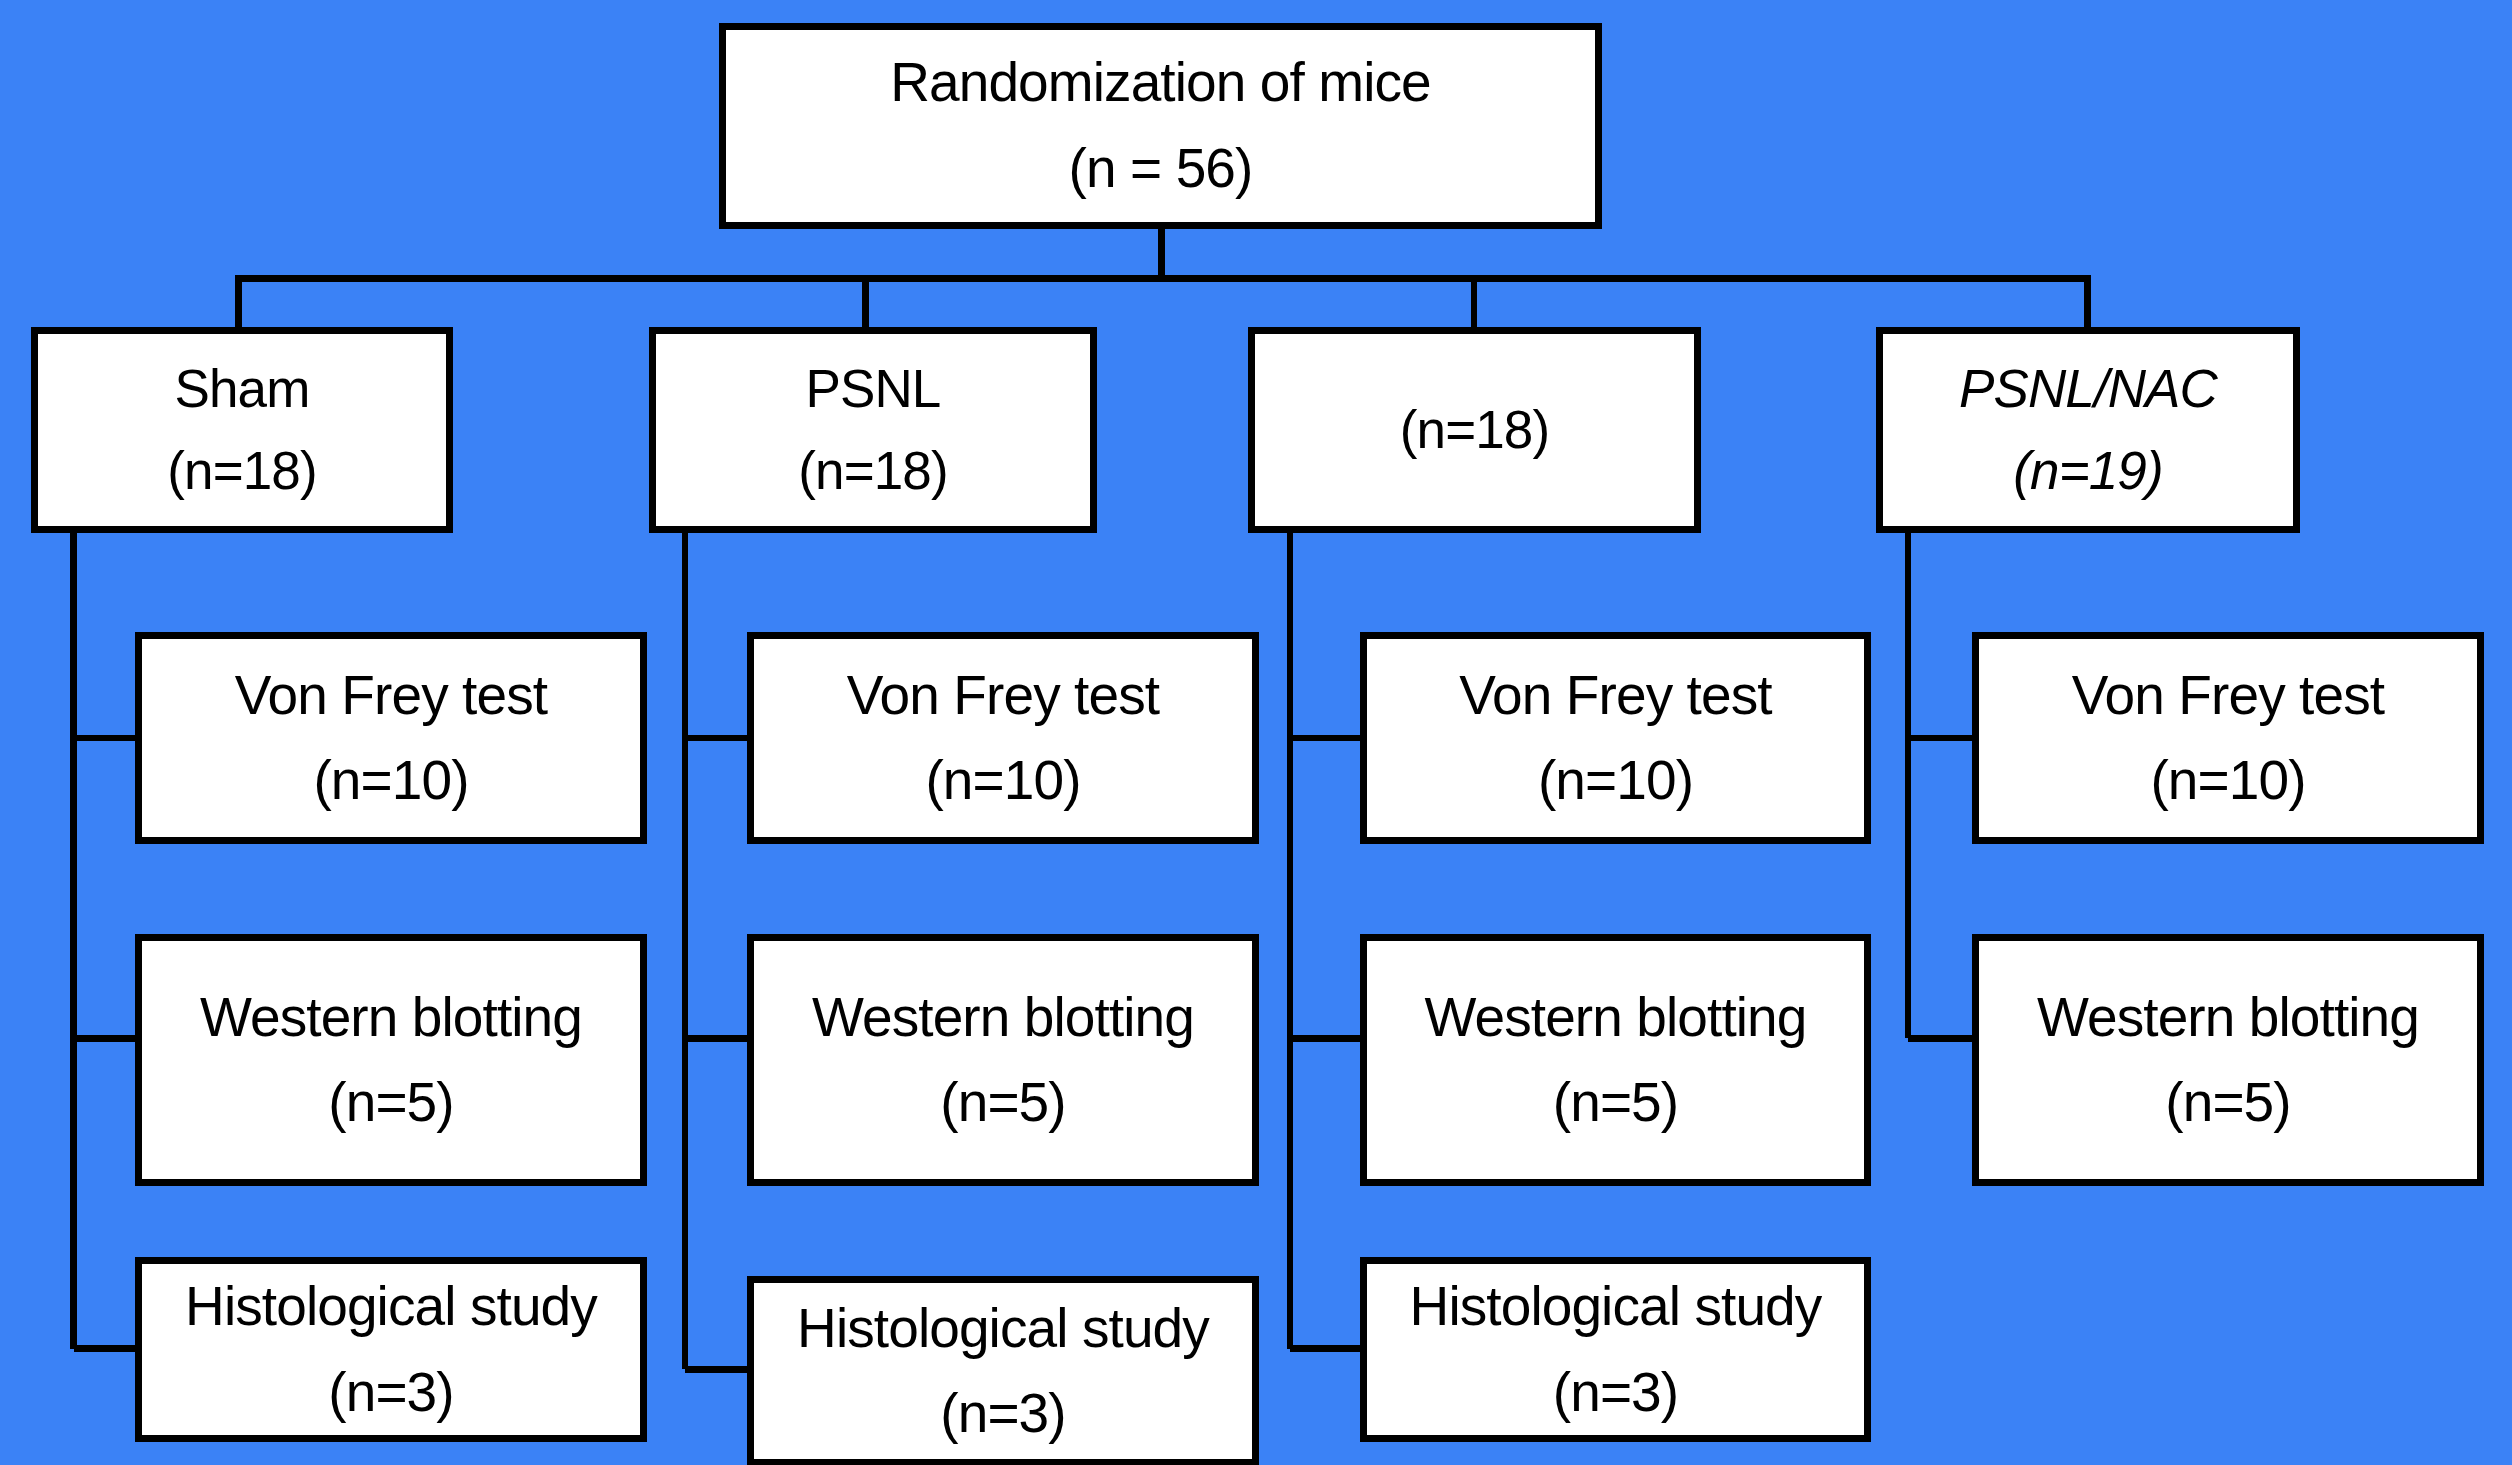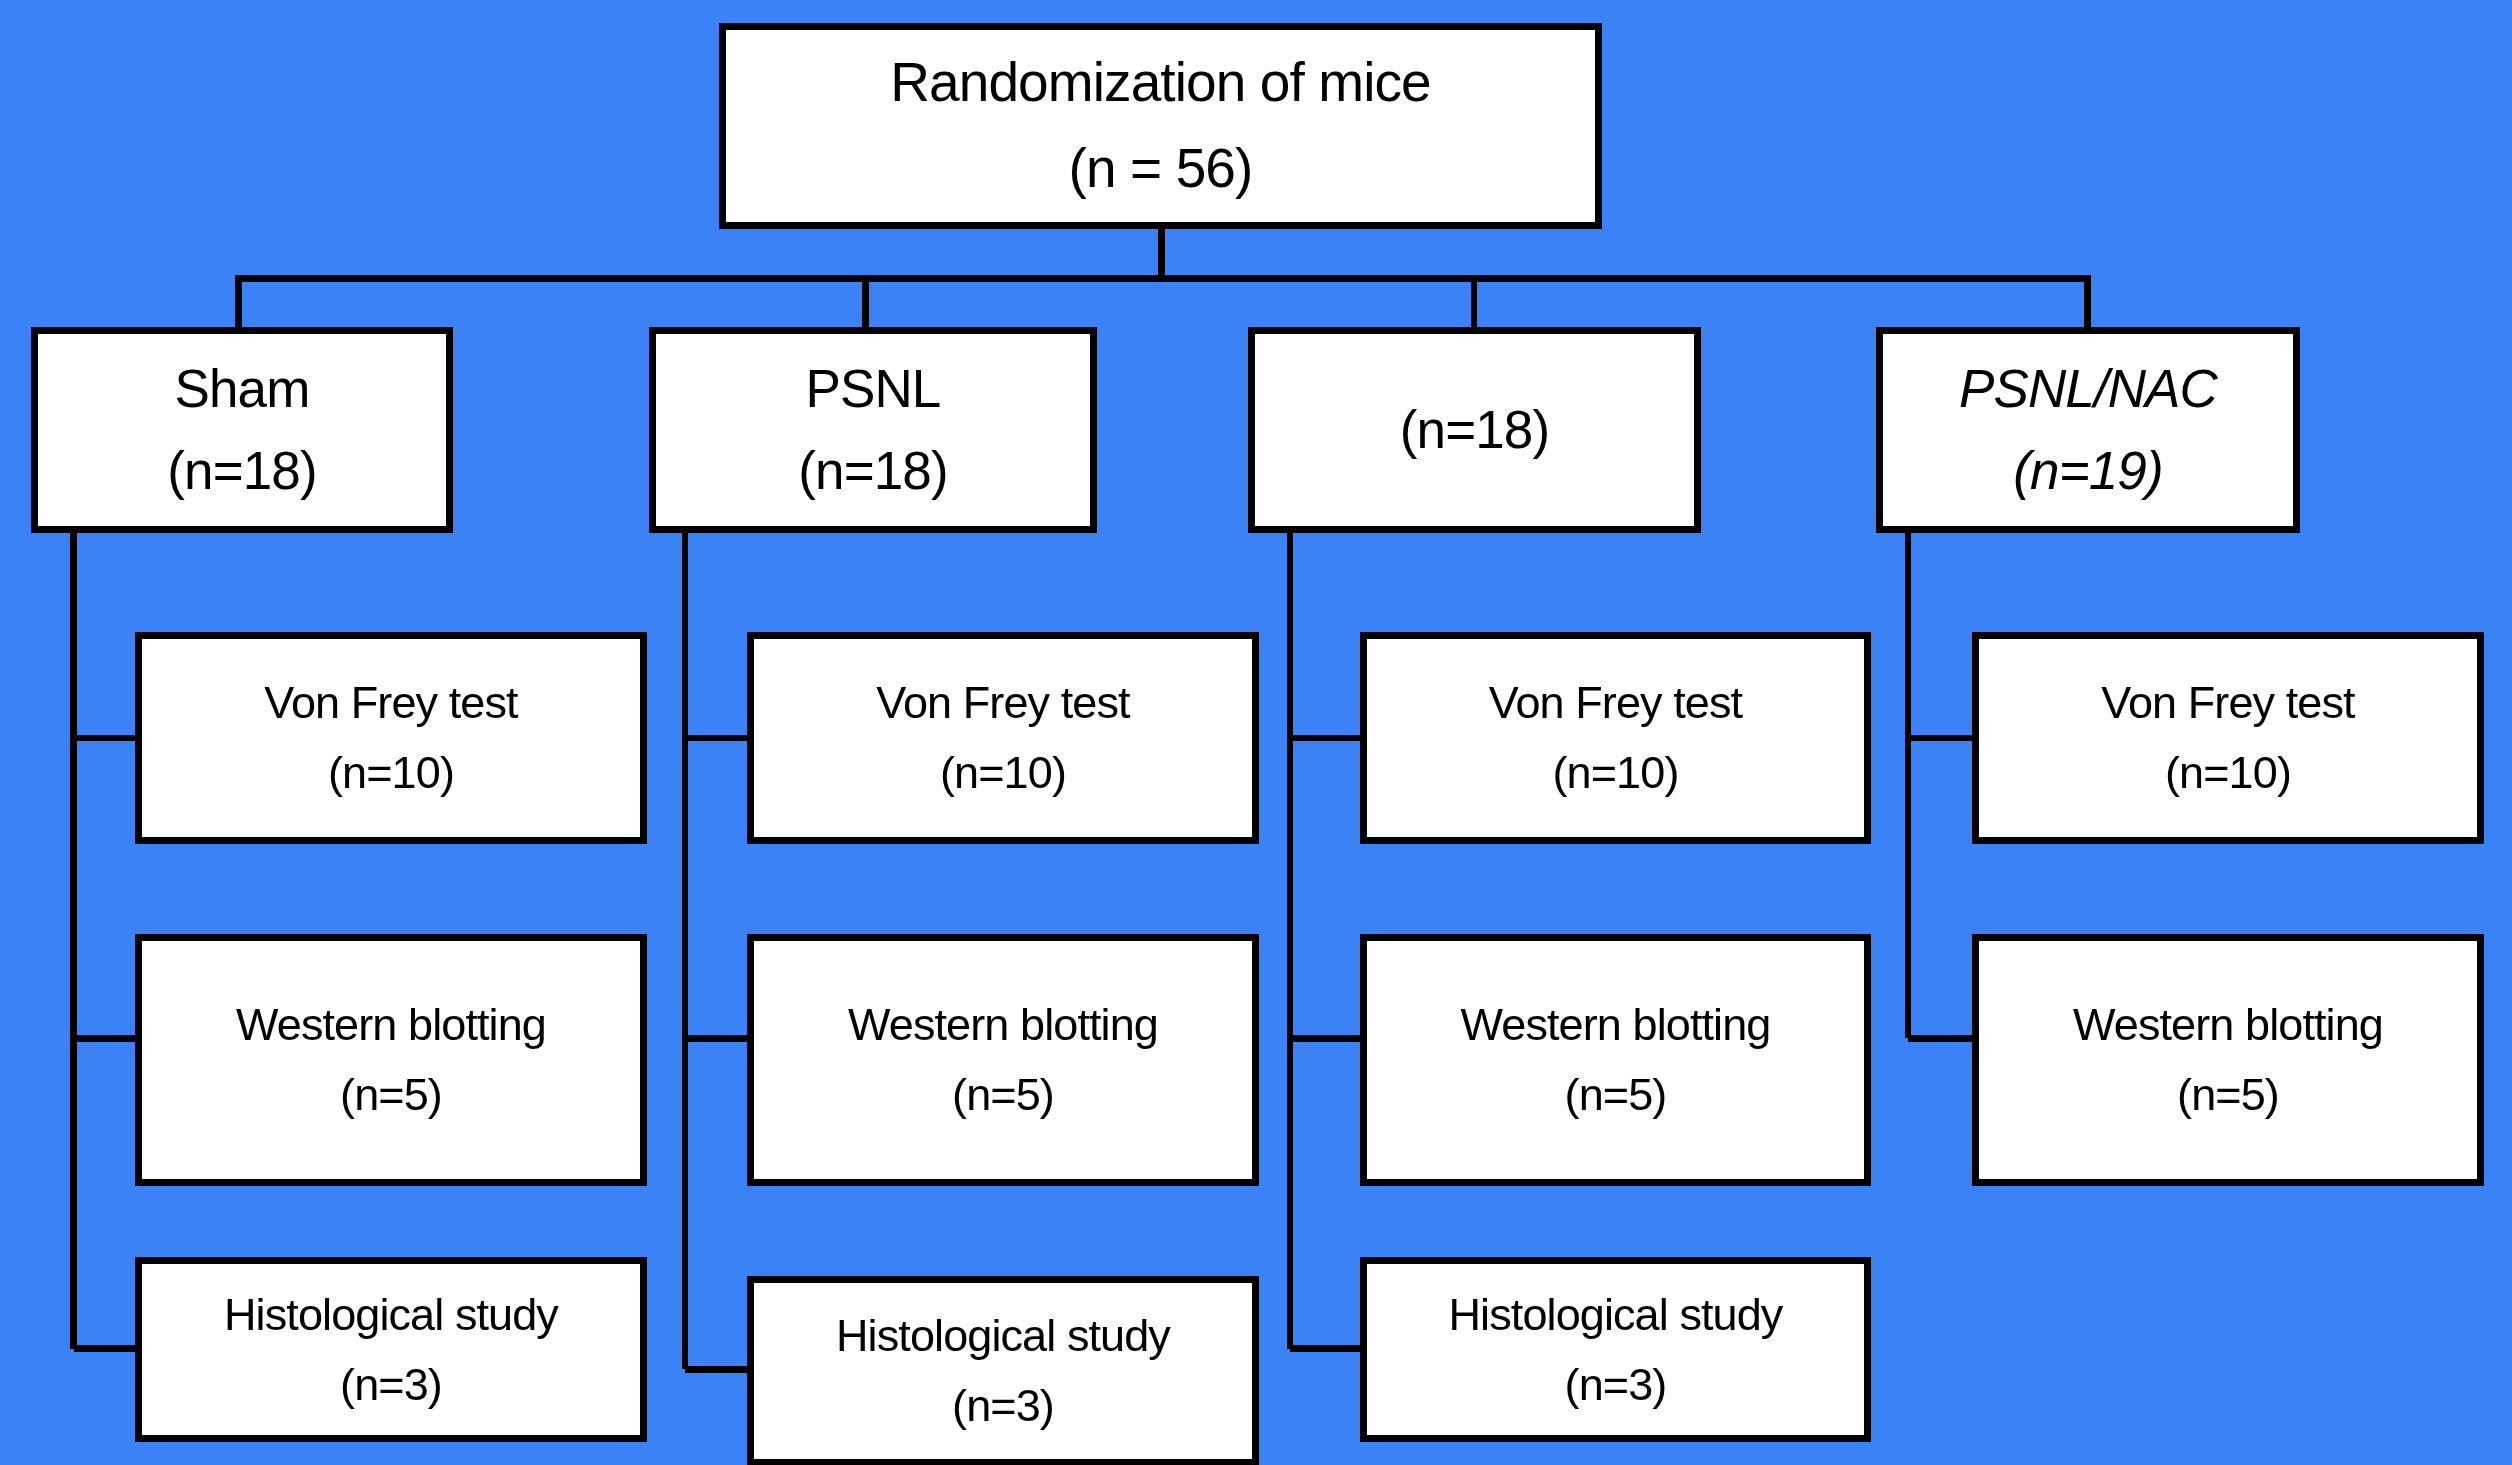--- a/index.html
+++ b/index.html
@@ -27,21 +27,21 @@
   .box .line{white-space:nowrap;line-height:1.55;}
   
   #root{left:719px;top:22.6px;width:883px;height:206px;font-size:55px;}
   
   .grp{top:327px;height:206px;font-size:53px;}
   #g0{left:31px;width:422px;}
   #g1{left:649px;width:448px;}
   #g2{left:1248px;width:453px;}
   #g3{left:1876px;width:424px;font-style:italic;}
   
-  .sub{font-size:45px;}
+  .sub{font-size:55px;}
   .c0{left:135px;width:512px;}
   .c1{left:747px;width:512px;}
   .c2{left:1360px;width:511px;}
   .c3{left:1972px;width:512px;}
   
   .r-vf{top:632px;height:212px;}
   .r-wb{top:934px;height:252px;}
   .r-hs{top:1257px;height:185px;}
   
   #hs1{top:1276px;height:190px;}

